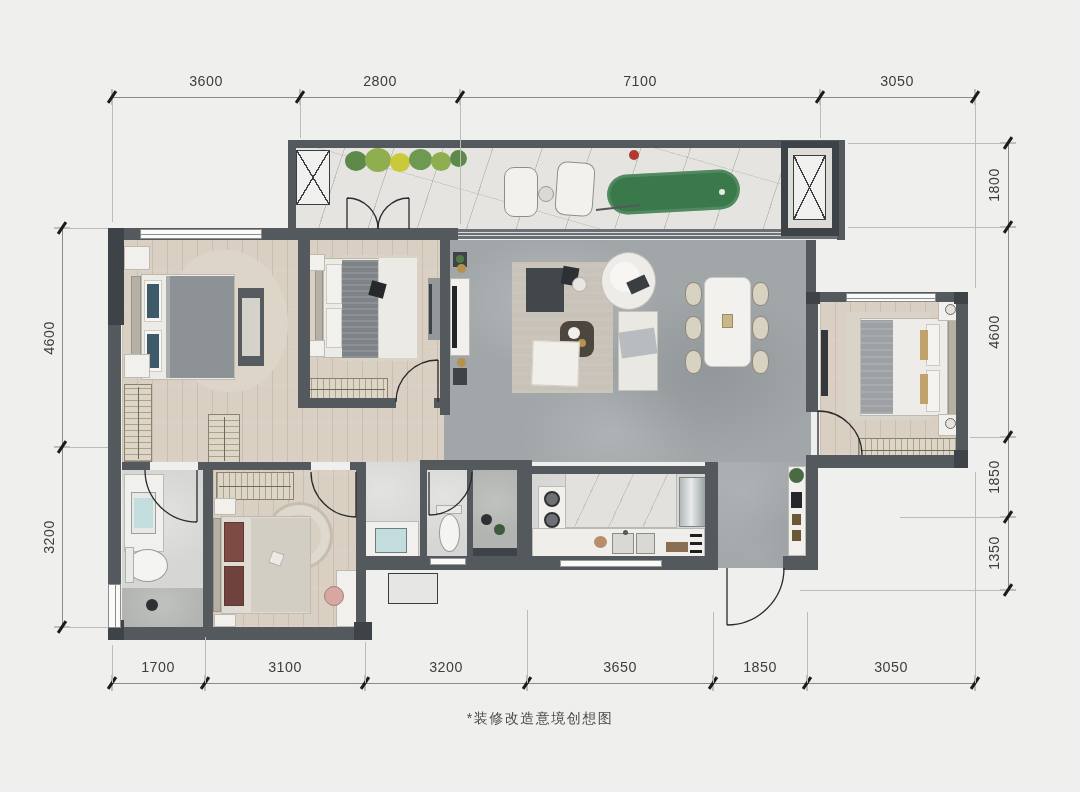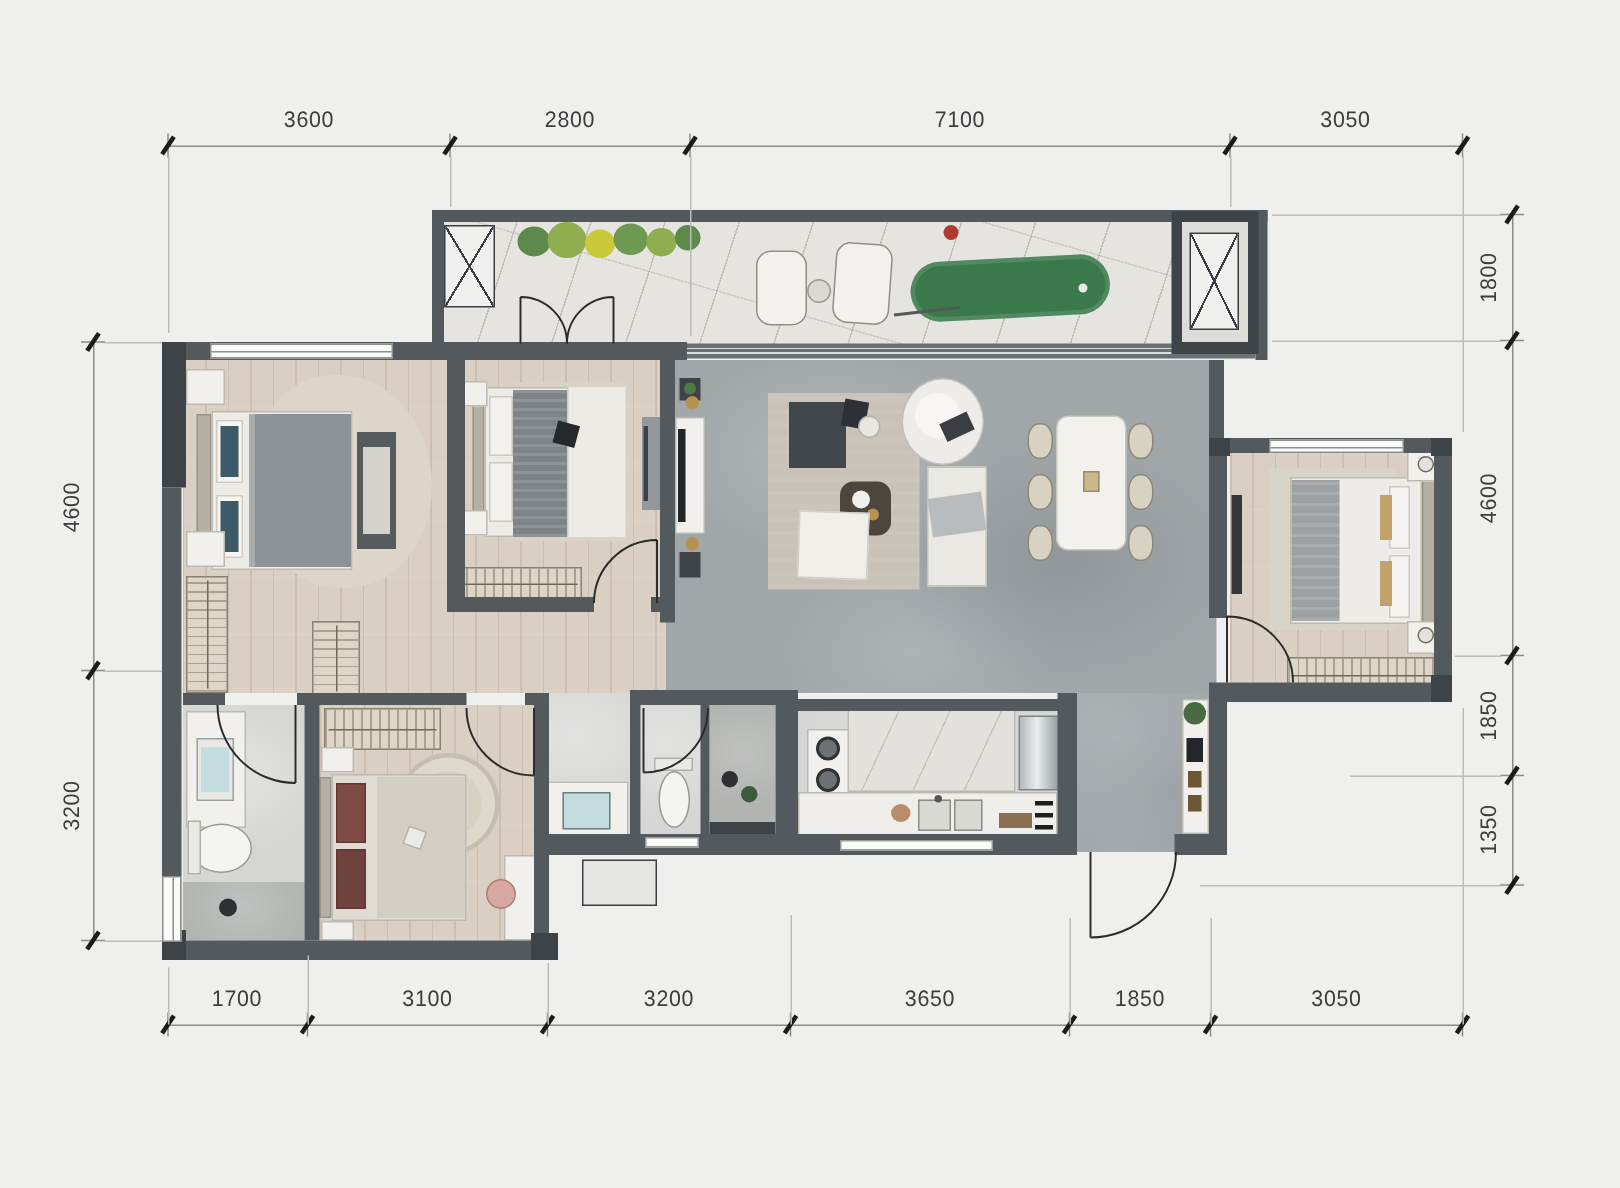--- a/index.html
+++ b/index.html
@@ -333,13 +333,14 @@
   <div class="ext" style="left:848px;top:143px;width:153px;height:1px;"></div>
   <div class="ext" style="left:848px;top:227px;width:153px;height:1px;"></div>
   <div class="ext" style="left:970px;top:437px;width:31px;height:1px;"></div>
   <div class="ext" style="left:900px;top:517px;width:101px;height:1px;"></div>
   <div class="ext" style="left:800px;top:590px;width:201px;height:1px;"></div>
   <div class="dlabv" style="left:993px;top:185px;">1800</div>
   <div class="dlabv" style="left:993px;top:332px;">4600</div>
   <div class="dlabv" style="left:993px;top:477px;">1850</div>
   <div class="dlabv" style="left:993px;top:553px;">1350</div>
 
+  <div id="caption">*装修改造意境创想图</div>
 </div>
 
 </body></html>

